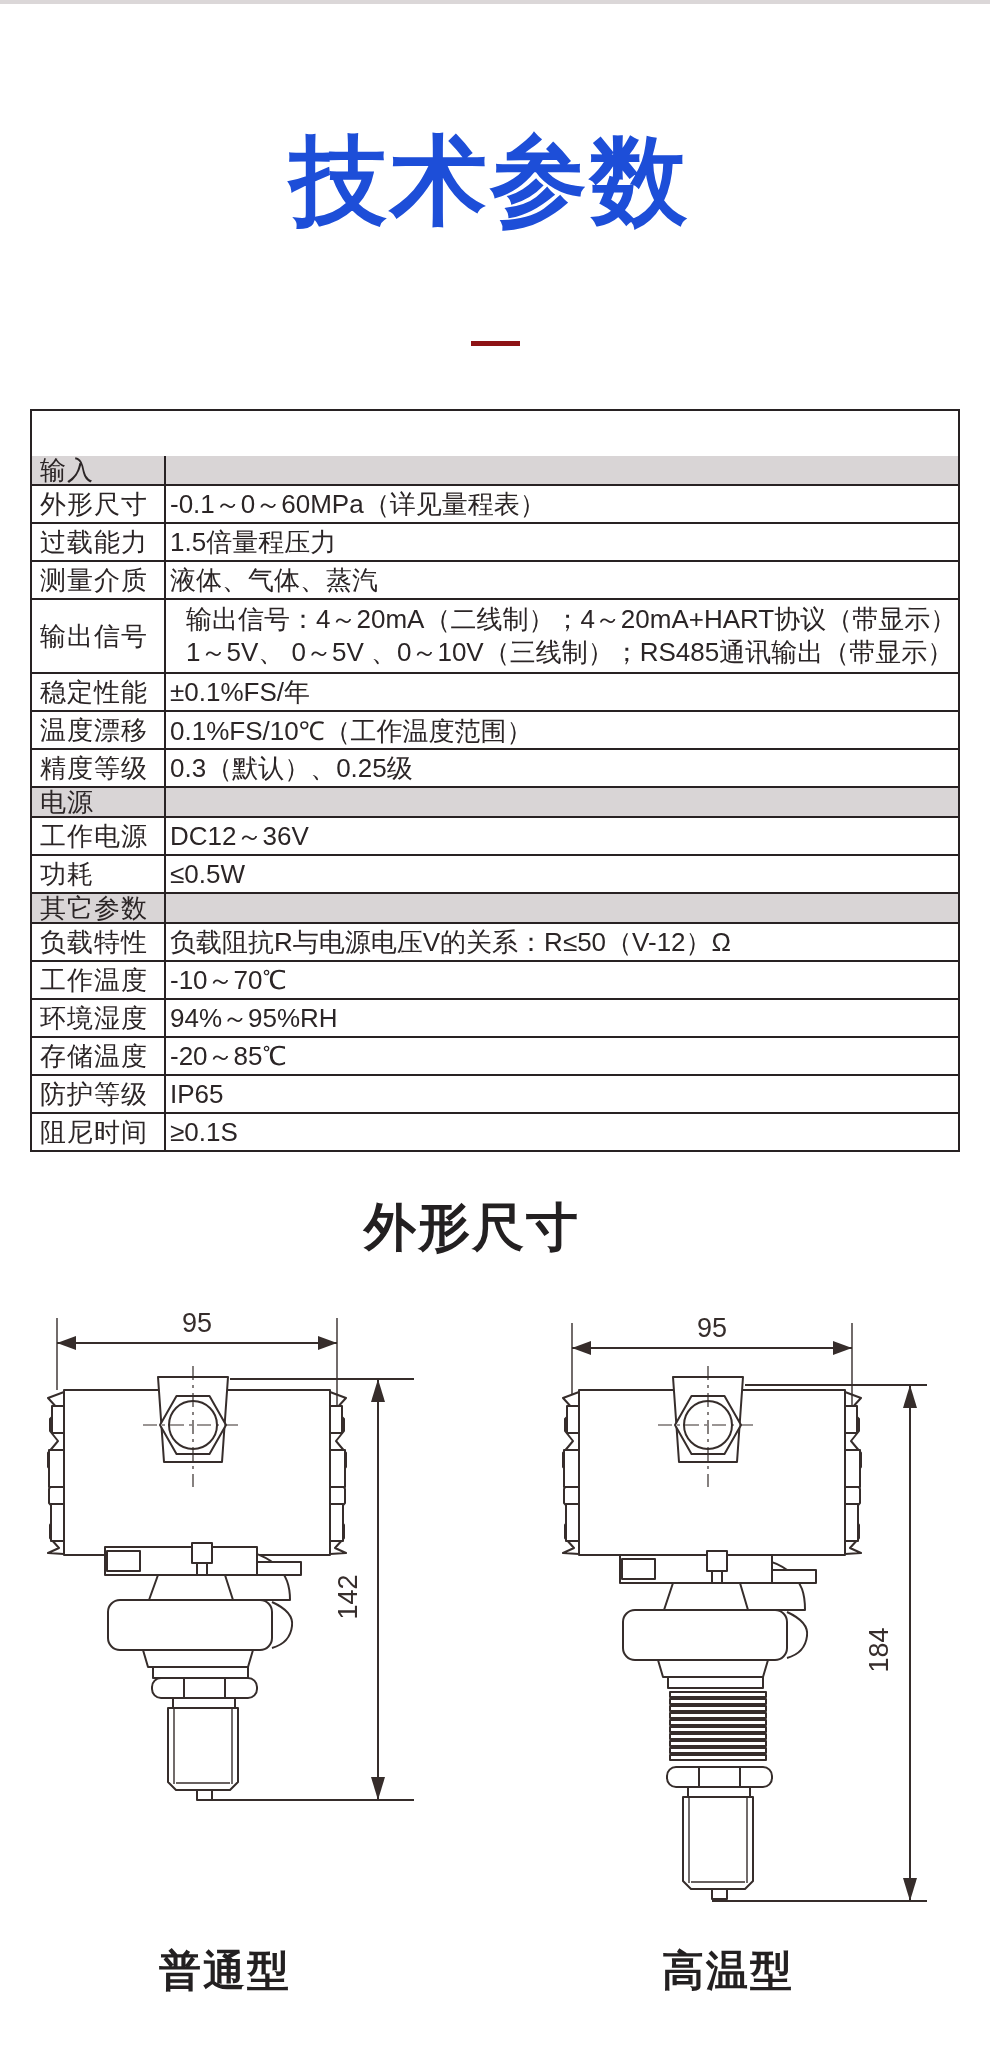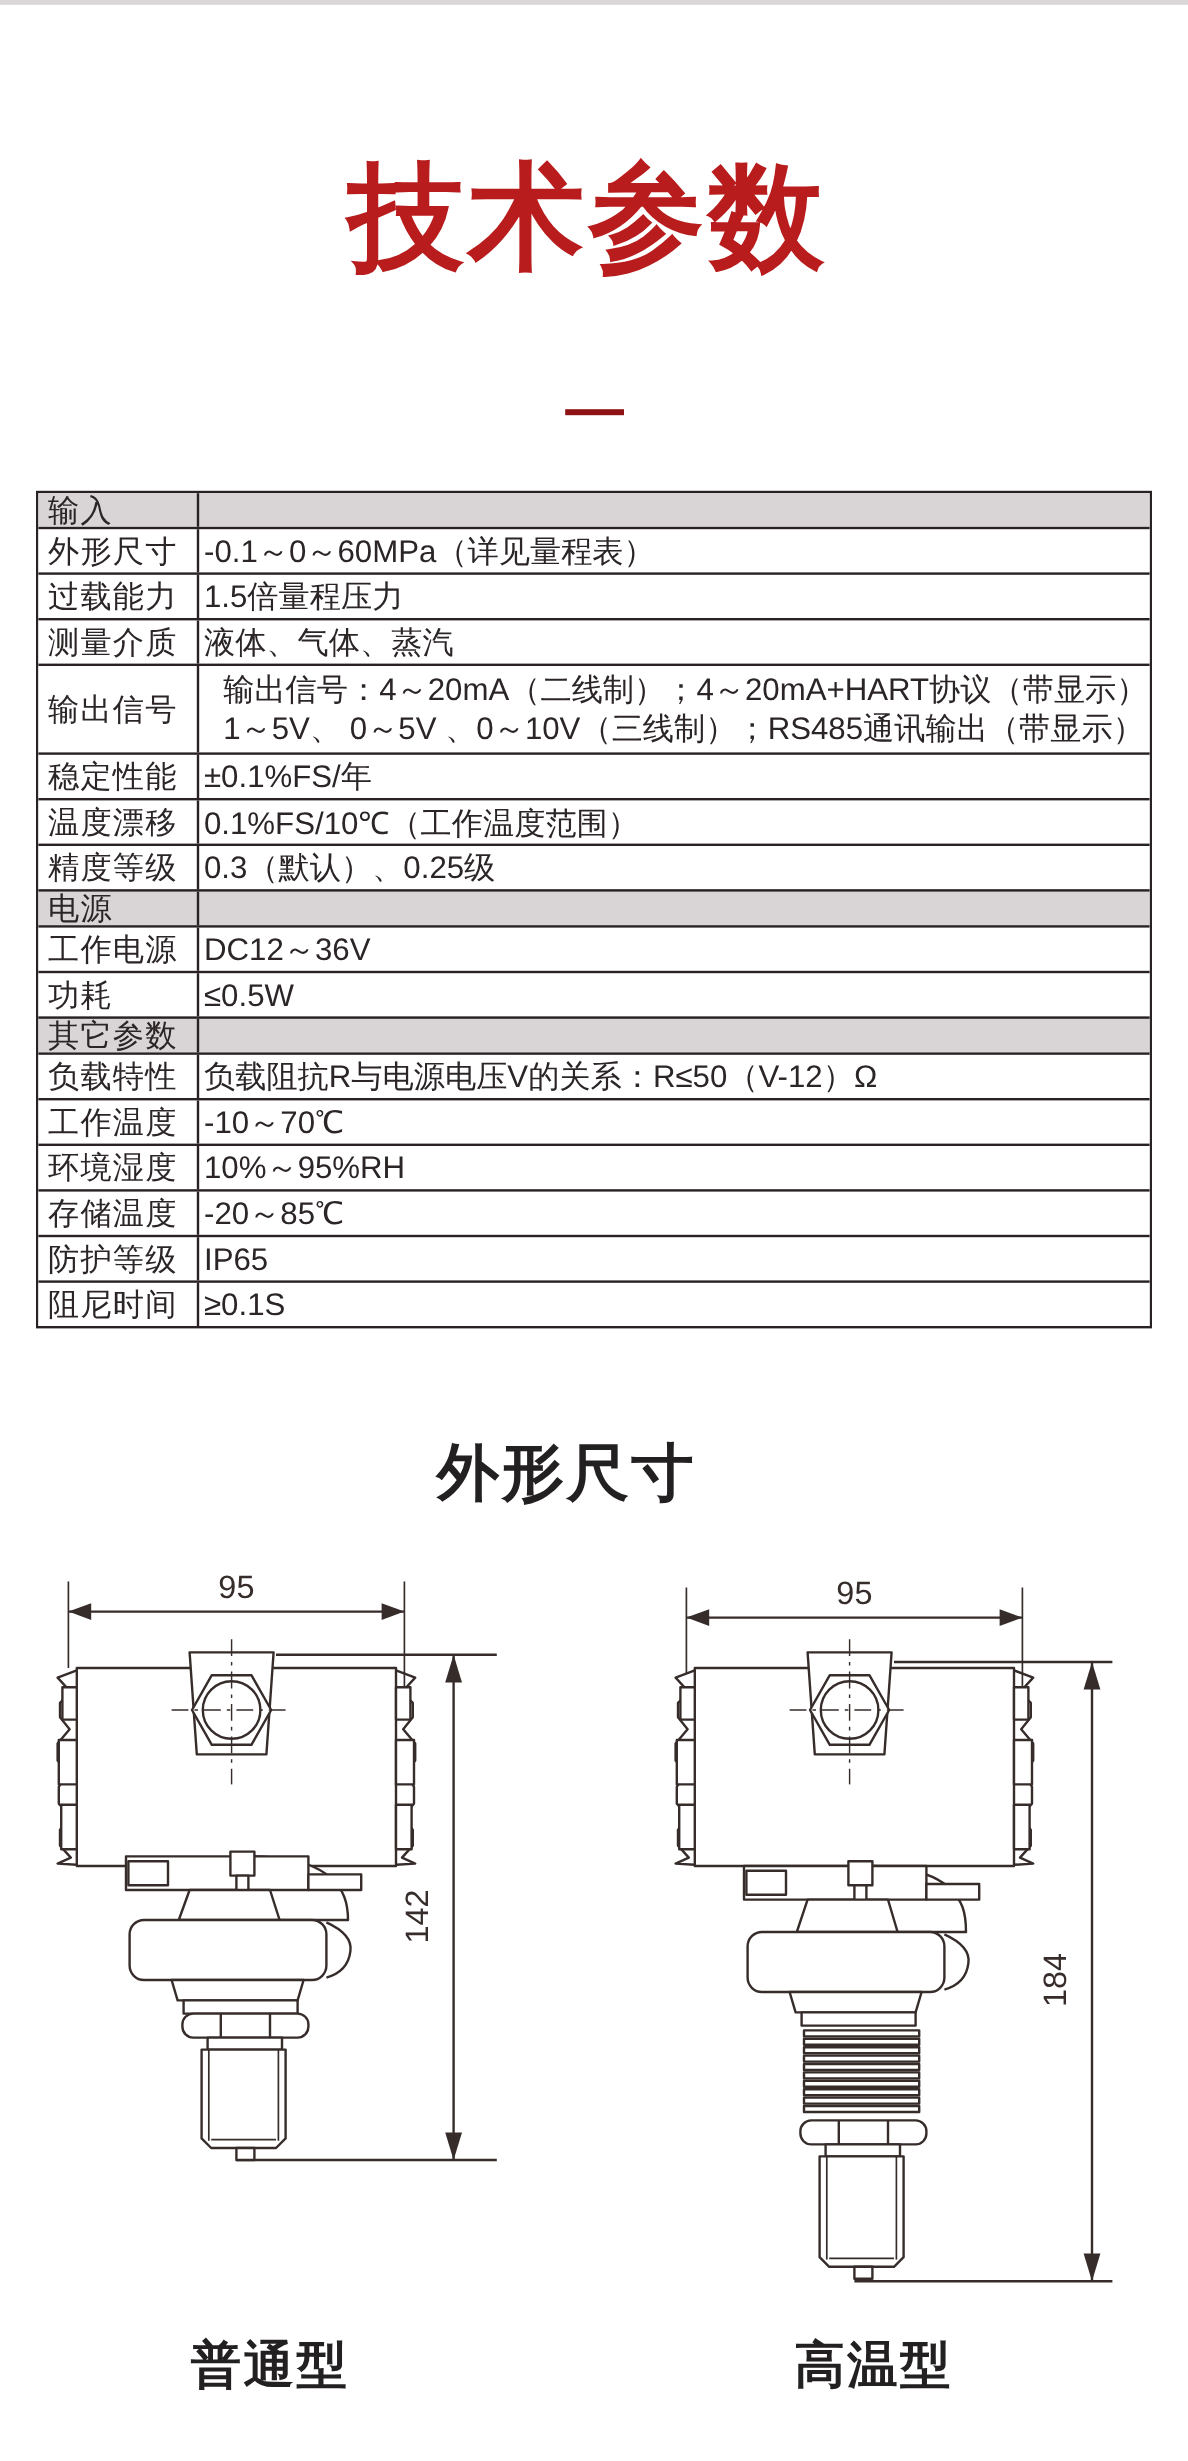--- a/index.html
+++ b/index.html
@@ -1,26 +1,26 @@
 <!DOCTYPE html>
 <html><head>
 <meta charset="utf-8">
 <style>
   html,body{margin:0;padding:0;background:#fff;}
   .page{position:relative;width:990px;height:2051px;background:#ffffff;overflow:hidden;
         font-family:"Liberation Sans", sans-serif;}
   .topbar{position:absolute;top:0;left:0;width:990px;height:4px;background:#dbd7d8;}
   .main-title{position:absolute;top:130px;left:0;width:980px;text-align:center;
-        font-size:97px;font-weight:bold;color:#b91c1c;letter-spacing:3px;line-height:1.05;}
+        font-size:97px;font-weight:bold;color:#1d4ed8;letter-spacing:3px;line-height:1.05;}
   .red-dash{position:absolute;top:341px;left:471px;width:49px;height:5px;background:#8e1315;}
 
   .spec-table{position:absolute;left:30px;top:409px;width:926px;border:2px solid #282223;
         color:#2b2526;font-size:26px;background:#fff;}
   .t-row{display:flex;border-top:2px solid #282223;background:#fff;}
-  .t-row:first-child{border-top:none;}
+  .t-row:first-child{border-top:none;margin-top:45px;}
   .t-row.sec{background:#d9d5d6;height:28px;}
   .t-row.std{height:36px;}
   .t-row.tall{height:72px;gap:16px;}
   .t-label{width:124px;border-right:2px solid #282223;display:flex;align-items:center;
         padding-left:8px;flex-shrink:0;letter-spacing:1px;}
   .t-value{flex:1;display:flex;align-items:center;padding-left:4px;overflow:hidden;white-space:nowrap;}
   .t-value.multi{flex-direction:column;align-items:flex-start;justify-content:center;line-height:33px;}
 
   .dim-title{position:absolute;top:1193px;left:0;width:944px;text-align:center;
         font-size:52px;font-weight:bold;color:#232021;letter-spacing:2px;}
@@ -98,21 +98,21 @@
     <div class="t-row std">
       <div class="t-label">负载特性</div>
       <div class="t-value">负载阻抗R与电源电压V的关系：R≤50（V-12）Ω</div>
     </div>
     <div class="t-row std">
       <div class="t-label">工作温度</div>
       <div class="t-value">-10～70℃</div>
     </div>
     <div class="t-row std">
       <div class="t-label">环境湿度</div>
-      <div class="t-value">10%～95%RH</div>
+      <div class="t-value">94%～95%RH</div>
     </div>
     <div class="t-row std">
       <div class="t-label">存储温度</div>
       <div class="t-value">-20～85℃</div>
     </div>
     <div class="t-row std">
       <div class="t-label">防护等级</div>
       <div class="t-value">IP65</div>
     </div>
     <div class="t-row std">

